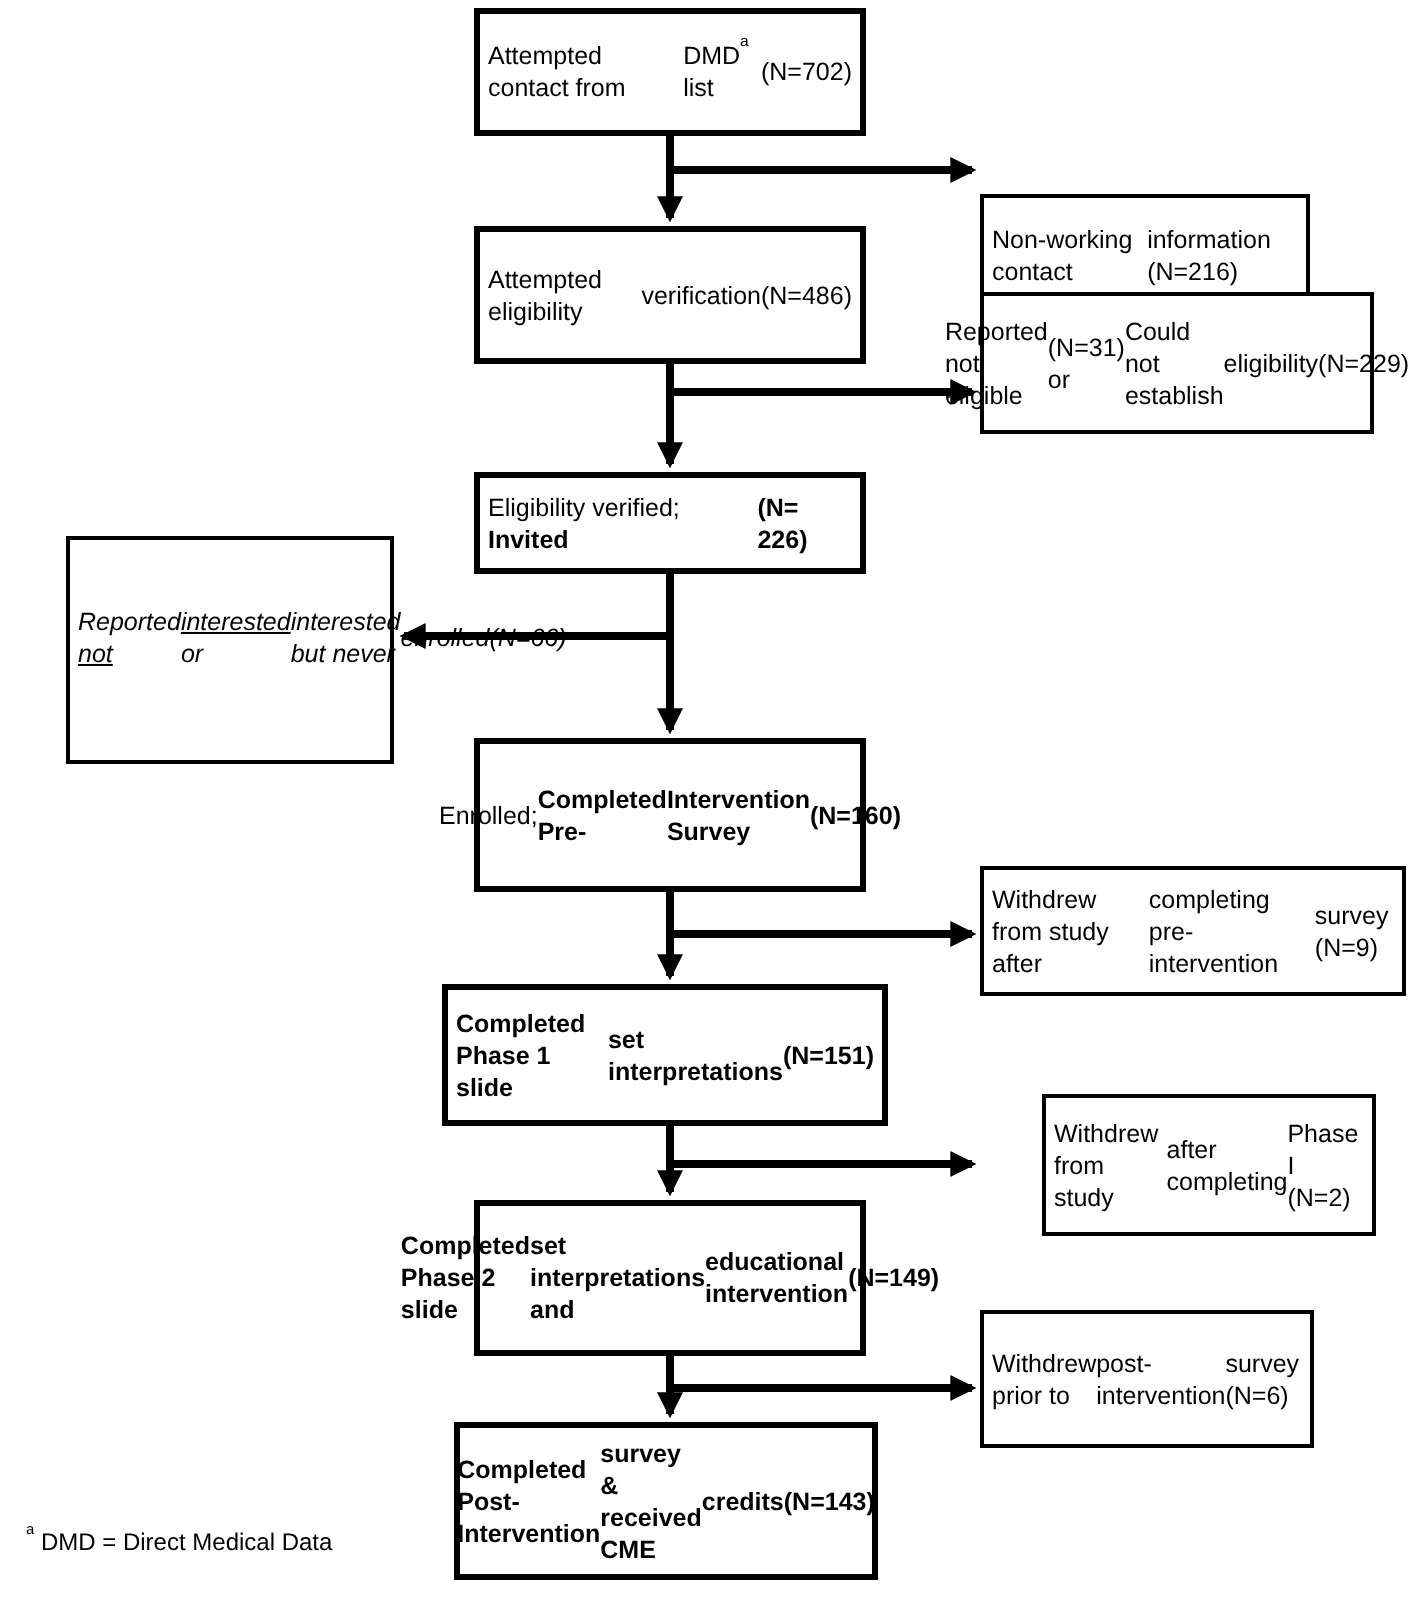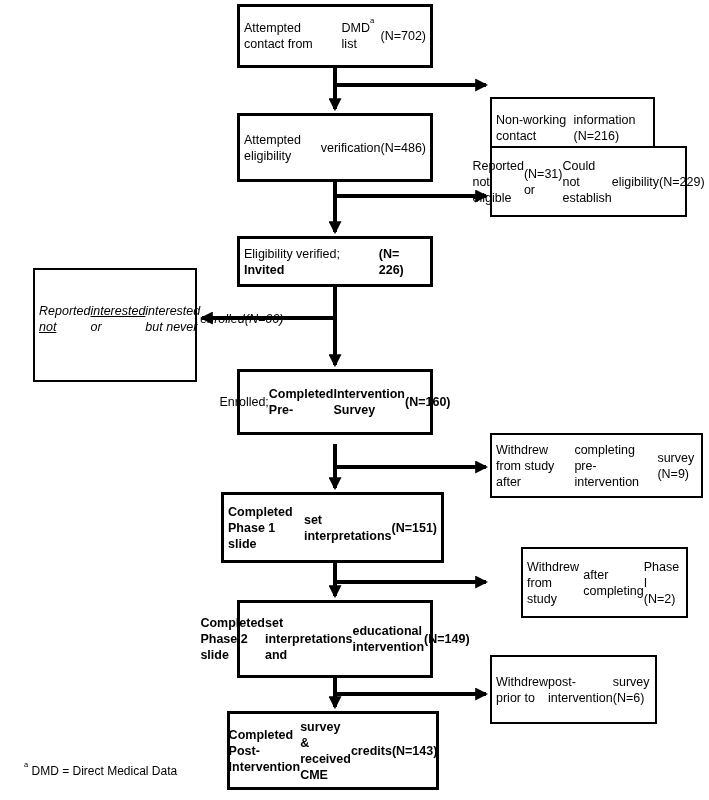--- a/index.html
+++ b/index.html
@@ -23,31 +23,31 @@
     padding:19px 4px;
   }
   .box.thick{border-width:3px;}
   .box.vtop{justify-content:flex-start;padding-top:7px;font-style:italic;}
   .ln{min-height:16px;}
   .ln.gap{min-height:0;height:8px;}
   .b{font-weight:bold;}
   .u{text-decoration:underline;}
   sup{font-size:0.62em;line-height:0;position:relative;top:-0.45em;}
   .footnote{
-    position:absolute;left:24px;top:764px;
+    position:absolute;left:13px;top:764px;
     font-size:12px;line-height:15px;
   }
   
   #box-attempted-contact      {left:237px;top:4px;  width:196px;height:64px;}
   #box-non-working            {left:490px;top:57px; width:165px;height:61px;margin-top:40px;}
   #box-eligibility-verification{left:237px;top:113px;width:196px;height:69px;}
   #box-not-eligible           {left:490px;top:146px;width:197px;height:71px;}
   #box-eligibility-verified   {left:237px;top:236px;width:196px;height:51px;}
   #box-not-interested         {left:33px; top:268px;width:164px;height:114px;}
-  #box-enrolled               {left:237px;top:369px;width:196px;height:66px;}
+  #box-enrolled               {left:237px;top:369px;width:196px;height:77px;}
   #box-withdrew-pre           {left:490px;top:433px;width:213px;height:65px;}
   #box-phase1                 {left:221px;top:492px;width:223px;height:71px;}
   #box-withdrew-phase1        {left:490px;top:547px;width:167px;height:71px;margin-left:31px;}
   #box-phase2                 {left:237px;top:600px;width:196px;height:78px;}
   #box-withdrew-post          {left:490px;top:655px;width:167px;height:69px;}
   #box-post-intervention      {left:227px;top:711px;width:212px;height:79px;}
 </style>
 </head>
 <body>
 

